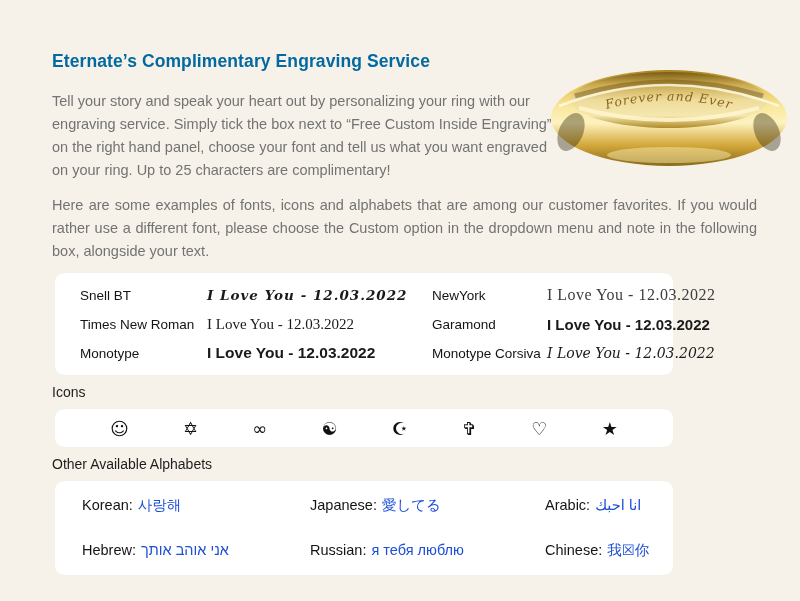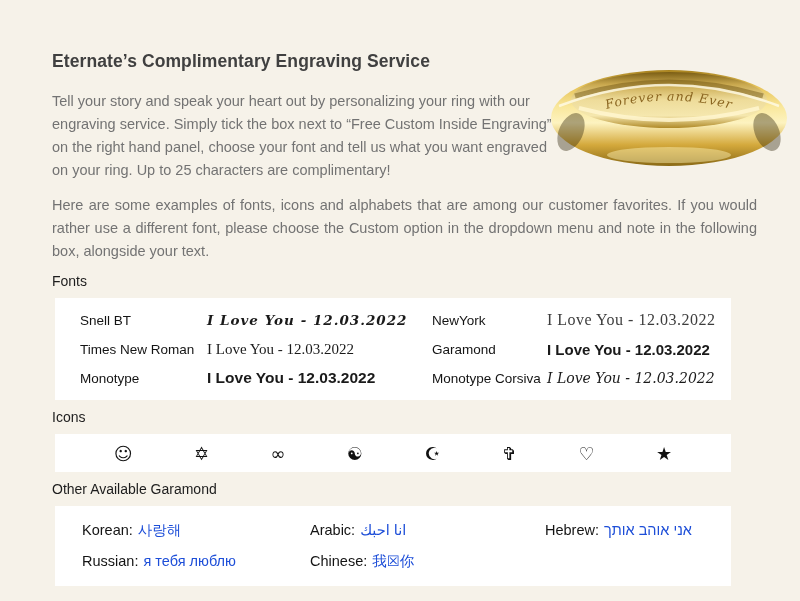--- a/index.html
+++ b/index.html
@@ -9,42 +9,43 @@
     background: #f6f2e9;
     font-family: "Liberation Sans", sans-serif;
     color: #262626;
     overflow: hidden;
   }
   .content { padding: 50px 43px 0 52px; }
 
   .title {
     margin: 0 0 17px 0;
     font-size: 17.5px; line-height: 23px;
-    font-weight: 700; color: #404040;
+    font-weight: 700; color: #0369a1;
     letter-spacing: 0.1px;
   }
 
   .intro-row { position: relative; }
   .para {
     margin: 0; font-size: 14.5px; line-height: 23px; color: #737373;
   }
   .para1 { width: 502px; margin-bottom: 6px; }
   .para2 { margin-bottom: 10px; text-align: justify; margin-top: 12px; }
 
   
   .ring-wrap { position: absolute; top: 58px; left: 545px; width: 248px; height: 114px; }
   .ring-wrap svg { display: block; }
 
   
   .section-label { font-size: 14px; color: #1d1d1d; margin: 9px 0 9px 0; }
   .panel {
     background: #ffffff;
-    width: 676px;
+    width: 618px;
     margin-left: 3px;
     box-sizing: border-box;
+    border-radius: 9px;
   }
 
   
   .fonts-grid {
     display: grid;
     grid-template-columns: 127px 225px 115px auto;
     align-items: center;
     row-gap: 7px;
     padding: 11px 10px 11px 25px;
   }
@@ -63,21 +64,21 @@
     display: flex; justify-content: space-around; align-items: center;
     height: 38px; padding: 0 28px;
     font-size: 18px; color: #111;
   }
   .icons-strip .glyph { font-family: "DejaVu Sans", sans-serif; }
 
   
   .alpha-grid {
     display: grid;
     grid-template-columns: 228px 235px auto;
-    row-gap: 9px;
+    row-gap: 23px;
     padding: 13px 10px 14px 27px;
   }
   .alpha-item { font-size: 14.5px; height: 22px; display: flex; align-items: center; }
   .alpha-lang { color: #141414; margin-right: 5px; }
   .alpha-text { color: #1d4ed8; font-family: Liberation Sans, sans-serif; }
 </style>
 </head>
 <body>
 
 <div class="page">
@@ -126,21 +127,20 @@
         <path d="M 34 50 Q 124 74 214 50" stroke="#fff6cf" stroke-width="4" fill="none" opacity="0.85"></path>
 
         <path d="M 14 48 Q 124 6 234 48" stroke="#fffbe8" stroke-width="2.5" fill="none" opacity="0.8"></path>
 
         <text font-family="DejaVu Serif, serif" font-style="italic" font-size="12.5" fill="#8a6520" letter-spacing="1">
           <textPath href="#engravePath" startOffset="50%" text-anchor="middle">Forever and Ever</textPath>
         </text>
       </svg>
     </div>
 
-    <div class="section-label">Fonts</div>
     <div class="panel fonts-grid">
       <div class="cell fname">Snell BT</div>
       <div class="cell fsample f-snell">I Love You - 12.03.2022</div>
       <div class="cell fname">NewYork</div>
       <div class="cell fsample f-newyork">I Love You - 12.03.2022</div>
 
       <div class="cell fname">Times New Roman</div>
       <div class="cell fsample f-times">I Love You - 12.03.2022</div>
       <div class="cell fname">Garamond</div>
       <div class="cell fsample f-garamond">I Love You - 12.03.2022</div>
@@ -156,25 +156,29 @@
       <span class="glyph">☺</span>
       <span class="glyph">✡</span>
       <span class="glyph">∞</span>
       <span class="glyph">☯</span>
       <span class="glyph">☪</span>
       <span class="glyph">✞</span>
       <span class="glyph">♡</span>
       <span class="glyph">★</span>
     </div>
 
-    <div class="section-label">Other Available Garamond</div>
+    <div class="section-label">Other Available Alphabets</div>
     <div class="panel alpha-grid">
       <div class="alpha-item">
         <span class="alpha-lang">Korean:</span>
         <span class="alpha-text">사랑해</span>
+      </div>
+      <div class="alpha-item">
+        <span class="alpha-lang">Japanese:</span>
+        <span class="alpha-text">愛してる</span>
       </div>
       <div class="alpha-item">
         <span class="alpha-lang">Arabic:</span>
         <span class="alpha-text">انا احبك</span>
       </div>
       <div class="alpha-item">
         <span class="alpha-lang">Hebrew:</span>
         <span class="alpha-text">אני אוהב אותך</span>
       </div>
       <div class="alpha-item">

